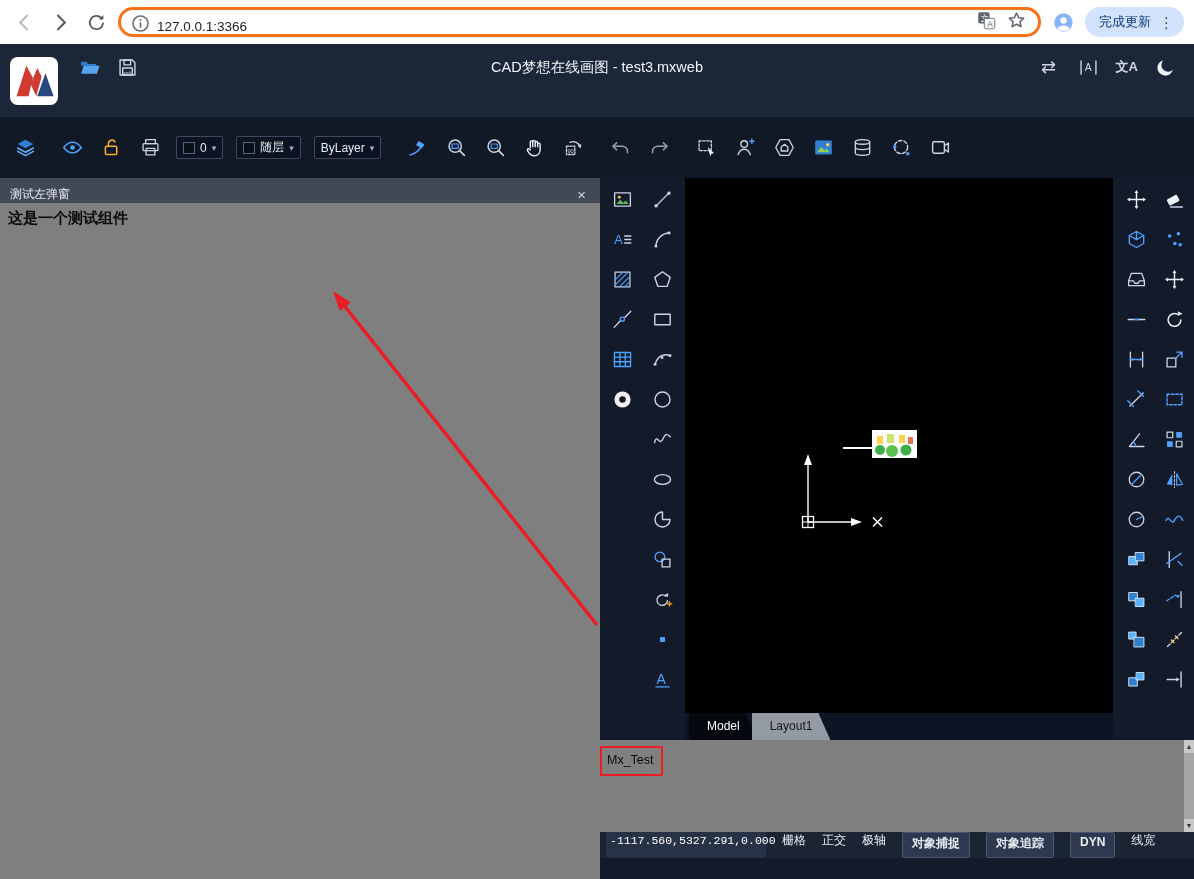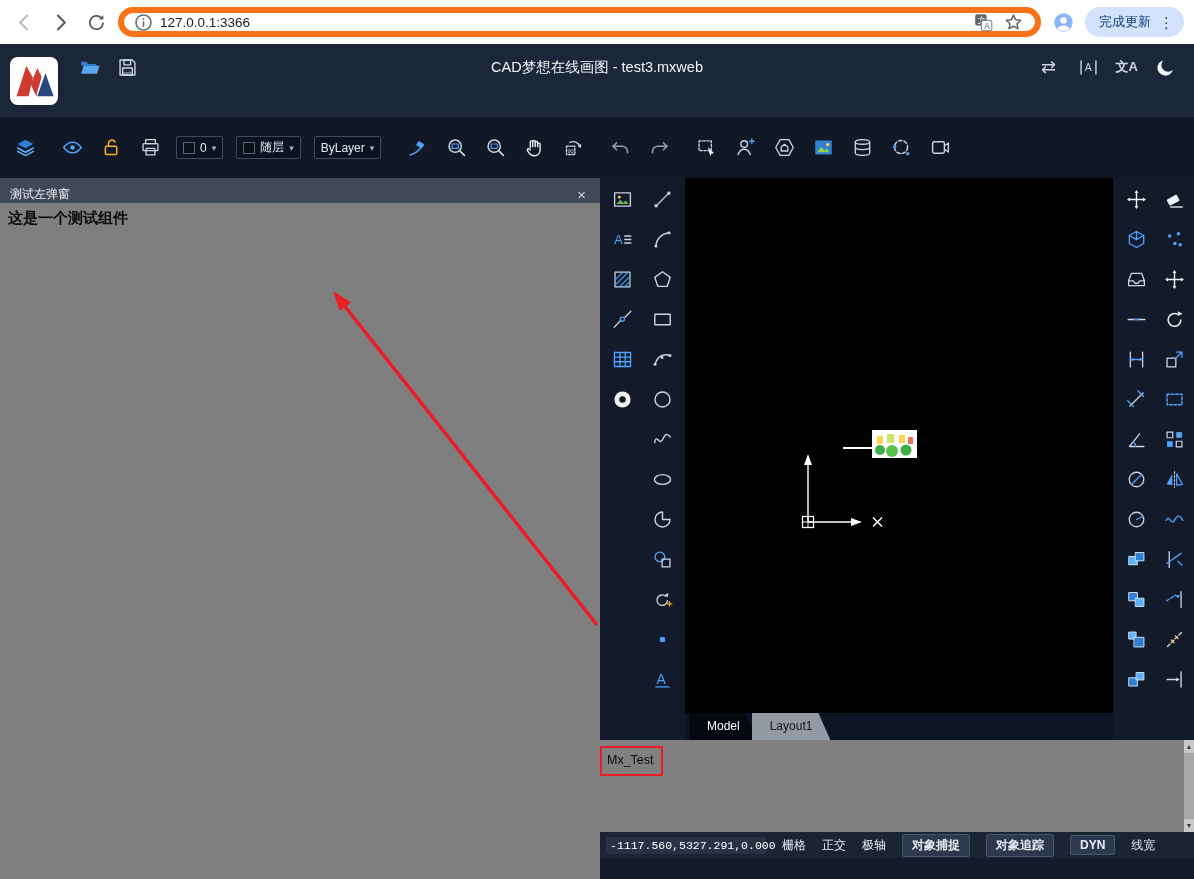--- a/index.html
+++ b/index.html
@@ -3,21 +3,21 @@
 <meta charset="utf-8">
 <style>
   html,body{margin:0;padding:0;background:#222;}
   *{box-sizing:border-box;}
   .screen{position:relative;width:1194px;height:879px;overflow:hidden;
     font-family:"Liberation Sans","DejaVu Sans",sans-serif;background:#131b2b;}
 
   
   .browser-bar{height:44px;background:#fff;display:flex;align-items:center;padding:0 10px;gap:8px;}
   .bicon{display:inline-flex;align-items:center;justify-content:center;width:28px;height:28px;border-radius:50%;cursor:pointer;flex:0 0 auto;}
-  .omnibox{flex:1;height:30px;background:#fff;border:6px solid #f97316;border-radius:15px;display:flex;align-items:center;padding:0 8px;gap:6px;box-shadow:0 1px 3px rgba(0,0,0,.08);}
+  .omnibox{flex:1;height:30px;background:#fff;border:3px solid #f97316;border-radius:15px;display:flex;align-items:flex-end;padding:0 8px;gap:6px;box-shadow:0 1px 3px rgba(0,0,0,.08);}
   .omnibox .url{font-size:13.5px;color:#202124;flex:1;}
   .omni-right{display:flex;align-items:center;gap:2px;}
   .update-pill{height:30px;background:#d3e3fd;border-radius:15px;display:flex;align-items:center;gap:6px;padding:0 8px 0 14px;font-size:13px;color:#0b3a75;cursor:pointer;}
   .update-pill .kebab{color:#474c51;font-size:15px;line-height:1;padding:0 2px;}
 
   
   .app-header{height:73px;background:#1c2639;position:relative;}
   .logo{position:absolute;left:10px;top:13px;width:48px;height:48px;}
   .header-top{height:46px;display:flex;align-items:center;padding-left:74px;padding-right:14px;position:relative;}
   .hicon{display:inline-flex;align-items:center;justify-content:center;width:30px;height:30px;cursor:pointer;color:#cdd5e3;}
@@ -61,21 +61,21 @@
   .tab.layout{background:#939aa4;color:#14171c;margin-left:-6px;}
 
   
   .cmd-history{height:92px;background:#808080;position:relative;}
   .mx-annot{position:absolute;left:0;top:6px;width:63px;height:30px;border:2px solid #ee1c25;padding:2px 0 0 5px;}
   .mx-text{font-size:12.5px;color:#0a0a0a;}
   .scrollbar{position:absolute;right:0;top:0;bottom:0;width:10px;background:#a7a7a7;display:flex;flex-direction:column;}
   .sb-btn{height:13px;background:#c9c9c9;color:#3c3c3c;font-size:7px;display:flex;align-items:center;justify-content:center;cursor:pointer;}
   .sb-track{flex:1;}
   .cmd-line{height:21px;background:#1a2231;display:flex;align-items:center;gap:6px;padding-left:6px;color:#eef2f8;font-size:12px;}
-  .status-bar{height:26px;background:#1b2433;display:flex;align-items:center;gap:16px;padding:0 6px;color:#e9edf4;}
+  .status-bar{height:26px;background:#1b2433;display:flex;gap:16px;padding:0 6px;color:#e9edf4;}
   .coords{width:160px;text-align:center;background:#273246;border-radius:2px;padding:2px 4px;
     font-family:"Liberation Mono","DejaVu Sans Mono",monospace;font-size:11.5px;color:#fff;}
   .tg{font-size:12px;cursor:pointer;white-space:nowrap;}
   .tg.btn{background:#2e3950;border:1px solid #49566f;border-radius:2px;padding:2px 9px;font-weight:bold;}
 </style>
 </head>
 <body>
 
 <div class="screen">
 

